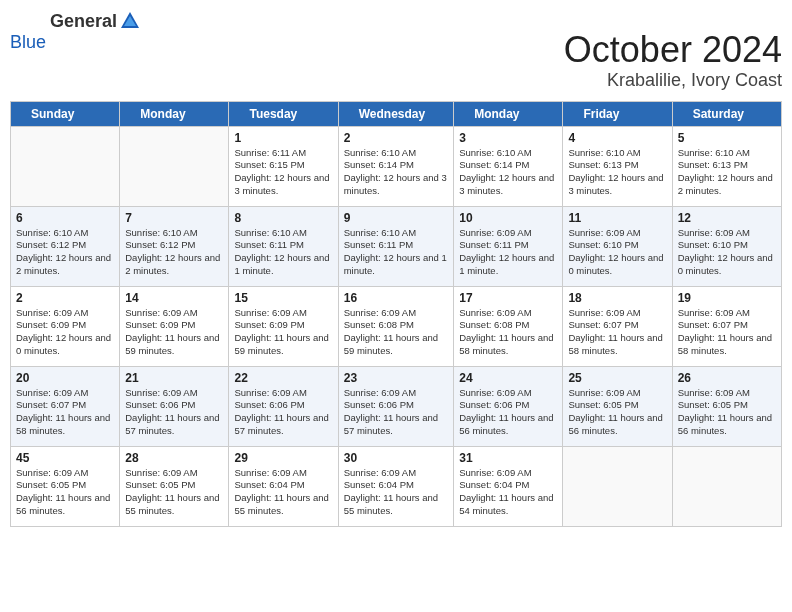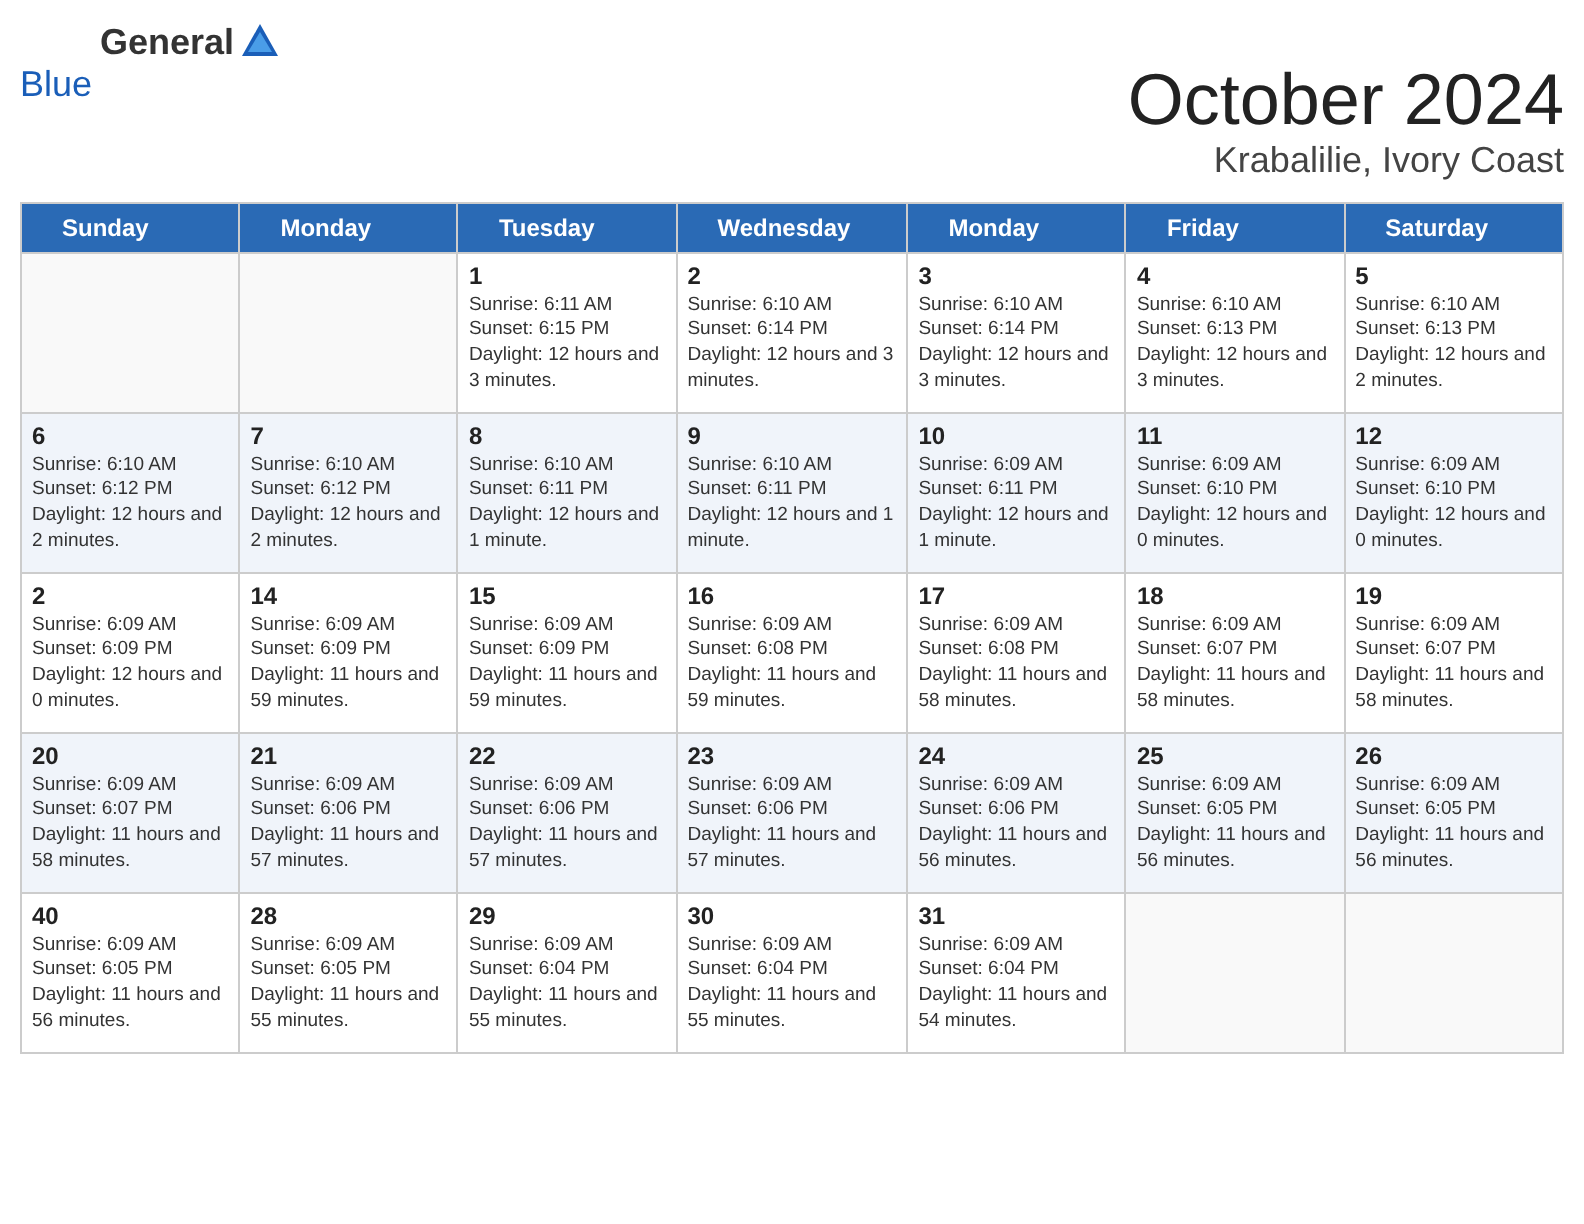--- a/index.html
+++ b/index.html
@@ -244,21 +244,21 @@
           <span class="day-number">25</span>
           <div class="day-info">Sunrise: 6:09 AM<br>Sunset: 6:05 PM<br>Daylight: 11 hours and 56 minutes.</div>
         </td>
         <td>
           <span class="day-number">26</span>
           <div class="day-info">Sunrise: 6:09 AM<br>Sunset: 6:05 PM<br>Daylight: 11 hours and 56 minutes.</div>
         </td>
       </tr>
       <tr>
         <td>
-          <span class="day-number">40</span>
+          <span class="day-number">45</span>
           <div class="day-info">Sunrise: 6:09 AM<br>Sunset: 6:05 PM<br>Daylight: 11 hours and 56 minutes.</div>
         </td>
         <td>
           <span class="day-number">28</span>
           <div class="day-info">Sunrise: 6:09 AM<br>Sunset: 6:05 PM<br>Daylight: 11 hours and 55 minutes.</div>
         </td>
         <td>
           <span class="day-number">29</span>
           <div class="day-info">Sunrise: 6:09 AM<br>Sunset: 6:04 PM<br>Daylight: 11 hours and 55 minutes.</div>
         </td>

